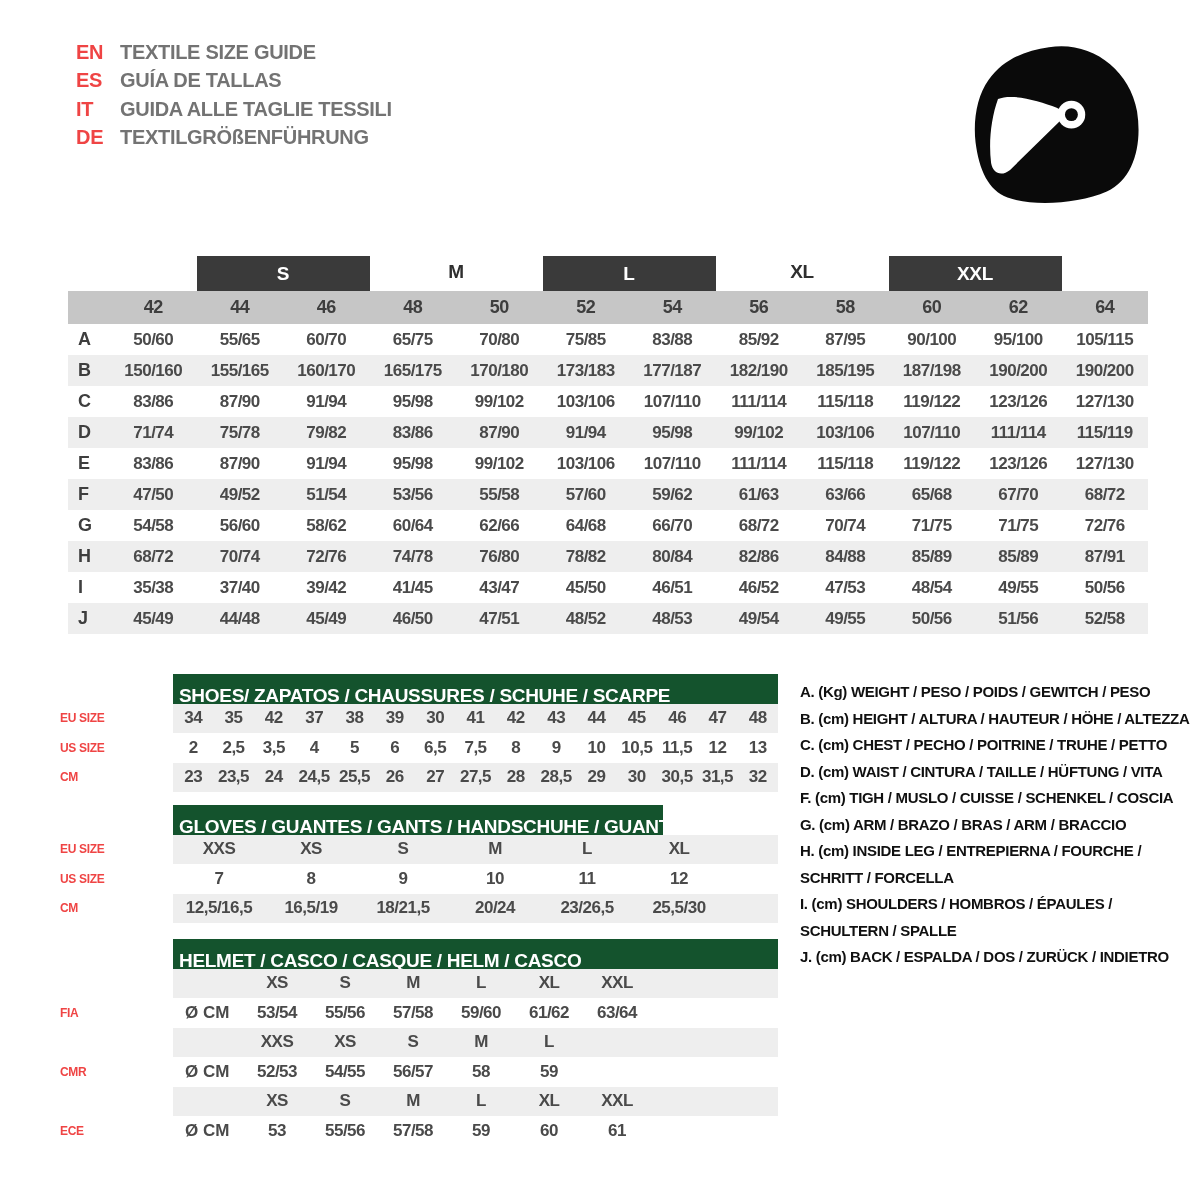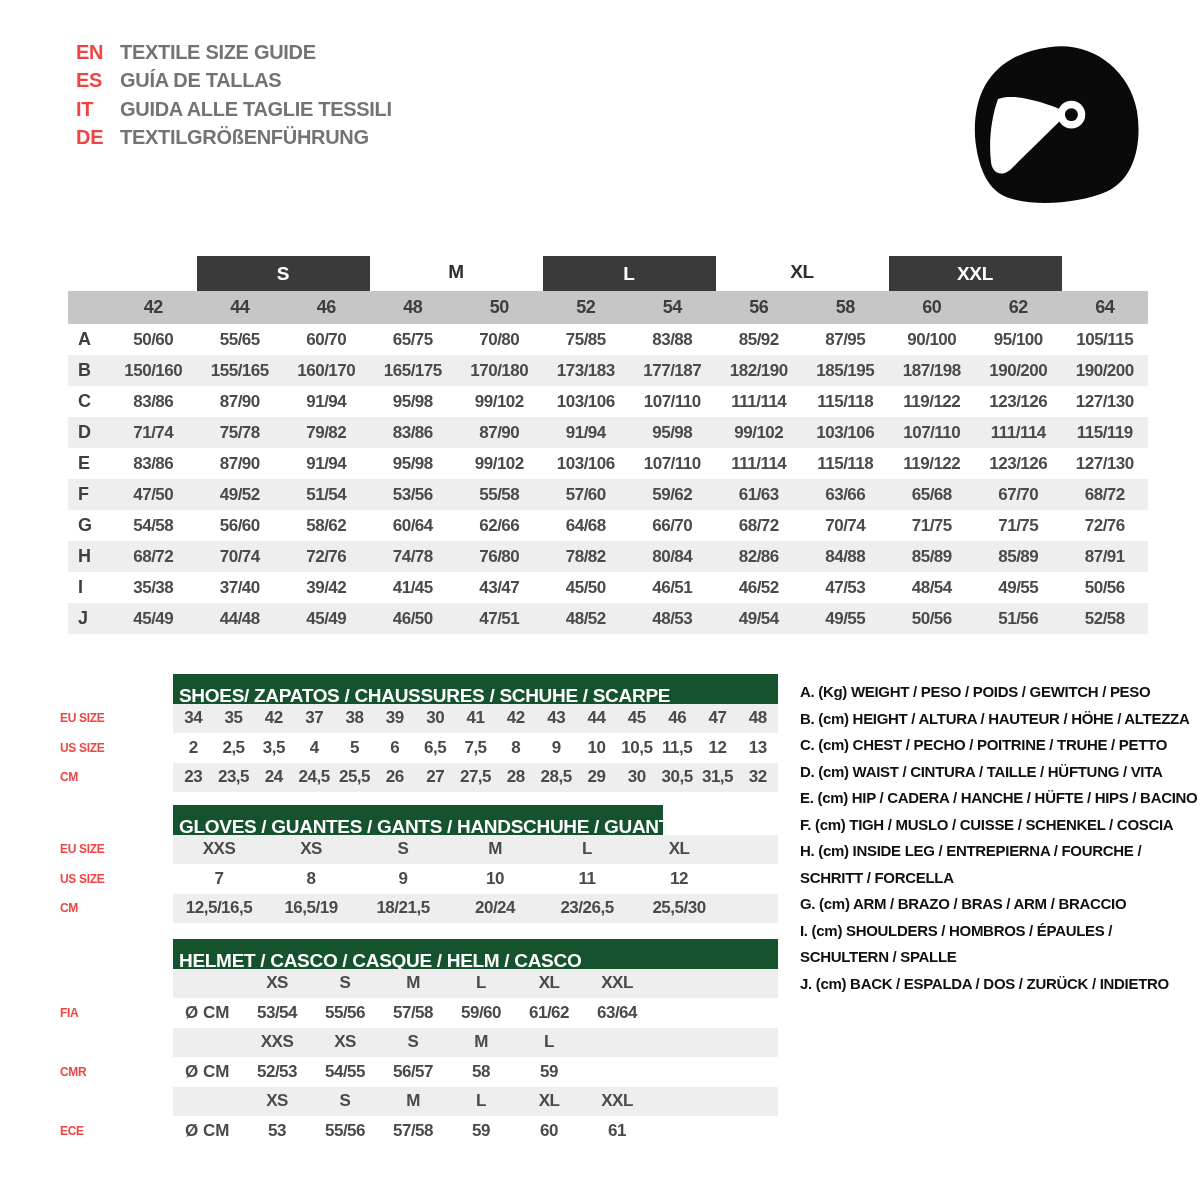--- a/index.html
+++ b/index.html
@@ -644,26 +644,25 @@
 <div class="legend">
 
     <div class="legend-item">A. (Kg) WEIGHT / PESO / POIDS / GEWITCH / PESO</div>
 
     <div class="legend-item">B. (cm) HEIGHT / ALTURA / HAUTEUR / HÖHE / ALTEZZA</div>
 
     <div class="legend-item">C. (cm) CHEST / PECHO / POITRINE / TRUHE / PETTO</div>
 
     <div class="legend-item">D. (cm) WAIST / CINTURA / TAILLE / HÜFTUNG / VITA</div>
 
-    <div class="legend-item">E. (cm) HIP / CADERA / HANCHE / HÜFTE / HIPS / BACINO</div>
 
     <div class="legend-item">F. (cm) TIGH / MUSLO / CUISSE / SCHENKEL / COSCIA</div>
+
+    <div class="legend-item">G. (cm) ARM / BRAZO / BRAS / ARM / BRACCIO</div>
 
     <div class="legend-item">H. (cm) INSIDE LEG / ENTREPIERNA / FOURCHE /
 SCHRITT / FORCELLA</div>
 
-    <div class="legend-item">G. (cm) ARM / BRAZO / BRAS / ARM / BRACCIO</div>
-
     <div class="legend-item">I. (cm) SHOULDERS / HOMBROS / ÉPAULES /
 SCHULTERN / SPALLE</div>
 
     <div class="legend-item">J. (cm) BACK / ESPALDA / DOS / ZURÜCK / INDIETRO</div>
   </div>
 
 </body></html>

